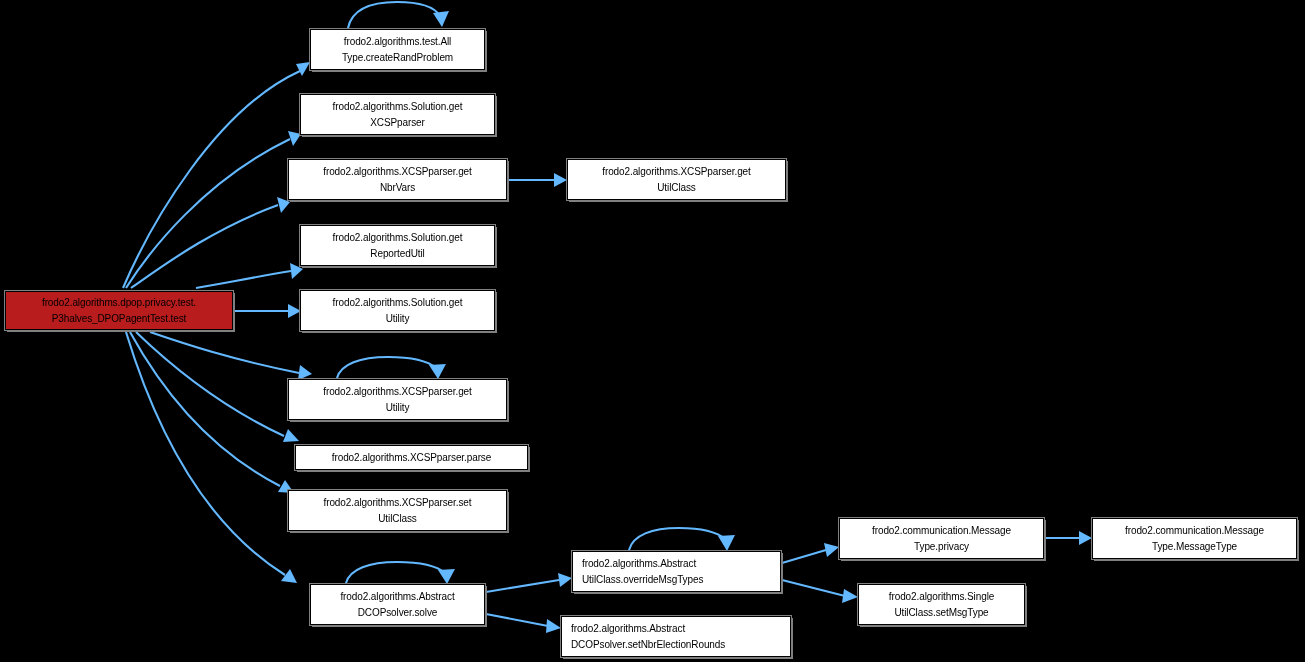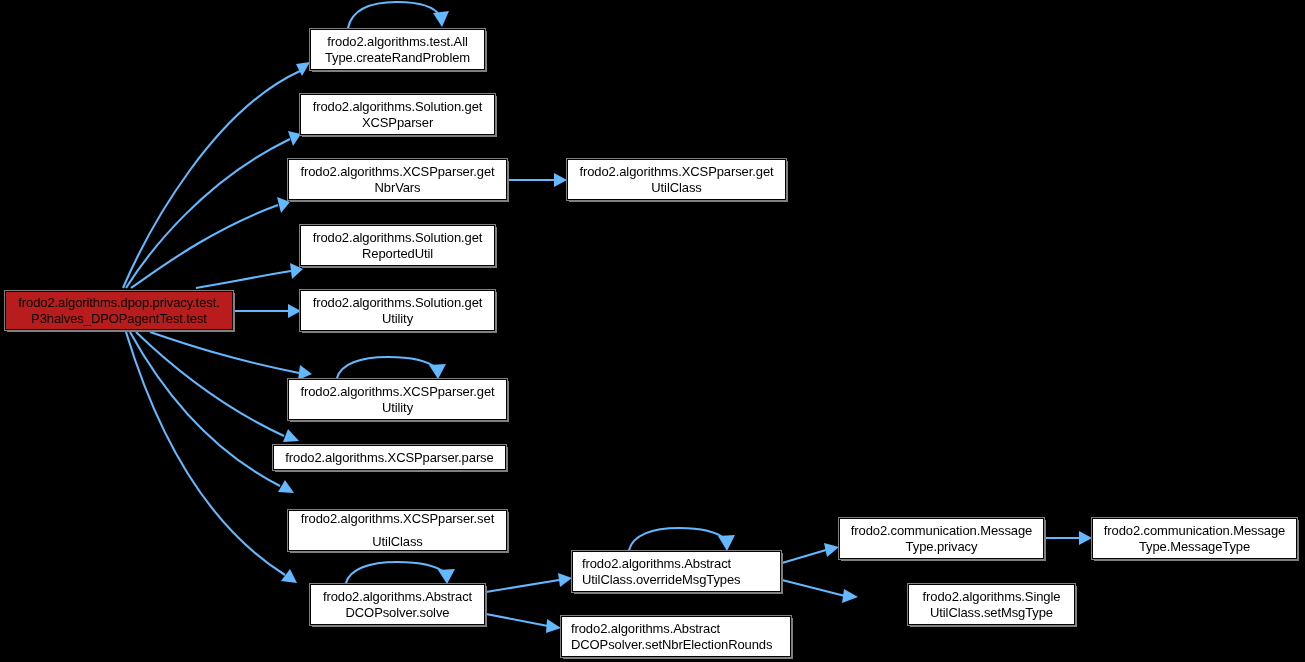--- a/index.html
+++ b/index.html
@@ -29,21 +29,21 @@
     box-sizing: border-box;
     background: #ffffff;
     border: 1px solid #000000;
     outline: 1px solid #808080;
     outline-offset: 0px;
     display: flex;
     flex-direction: column;
     justify-content: center;
     align-items: center;
     color: #000000;
-    font-size: 13px;
+    font-size: 10px;
     line-height: 16px;
     letter-spacing: -0.1px;
     box-shadow: 2px 2px 0 0 #808080;
     padding: 0 4px;
   }
   .node-box.root {
     background: #b91c1c;
   }
   .node-box.align-left {
     align-items: flex-start;
@@ -193,44 +193,44 @@
         <span class="node-line">ReportedUtil</span>
       </div>
       <div class="node-box" style="left: 300px; top: 290px; width: 195px; height: 41px;">
         <span class="node-line">frodo2.algorithms.Solution.get</span>
         <span class="node-line">Utility</span>
       </div>
       <div class="node-box" style="left: 288px; top: 379px; width: 219px; height: 41px;">
         <span class="node-line">frodo2.algorithms.XCSPparser.get</span>
         <span class="node-line">Utility</span>
       </div>
-      <div class="node-box" style="left: 273px; top: 445px; width: 233px; height: 25px;">
+      <div class="node-box" style="left: 295px; top: 445px; width: 233px; height: 25px;">
         <span class="node-line">frodo2.algorithms.XCSPparser.parse</span>
       </div>
-      <div class="node-box" style="left: 288px; top: 510px; width: 219px; height: 41px; justify-content: space-between;">
+      <div class="node-box" style="left: 288px; top: 490px; width: 219px; height: 41px;">
         <span class="node-line">frodo2.algorithms.XCSPparser.set</span>
         <span class="node-line">UtilClass</span>
       </div>
       <div class="node-box" style="left: 310px; top: 584px; width: 175px; height: 41px;">
         <span class="node-line">frodo2.algorithms.Abstract</span>
         <span class="node-line">DCOPsolver.solve</span>
       </div>
       <div class="node-box align-left" style="left: 572px; top: 551px; width: 209px; height: 41px;">
         <span class="node-line">frodo2.algorithms.Abstract</span>
         <span class="node-line">UtilClass.overrideMsgTypes</span>
       </div>
       <div class="node-box align-left" style="left: 561px; top: 616px; width: 230px; height: 41px;">
         <span class="node-line">frodo2.algorithms.Abstract</span>
         <span class="node-line">DCOPsolver.setNbrElectionRounds</span>
       </div>
       <div class="node-box" style="left: 839px; top: 518px; width: 205px; height: 41px;">
         <span class="node-line">frodo2.communication.Message</span>
         <span class="node-line">Type.privacy</span>
       </div>
-      <div class="node-box" style="left: 908px; top: 584px; width: 167px; height: 41px; text-align: right;">
+      <div class="node-box" style="left: 858px; top: 584px; width: 167px; height: 41px; text-align: right;">
         <span class="node-line">frodo2.algorithms.Single</span>
         <span class="node-line">UtilClass.setMsgType</span>
       </div>
       <div class="node-box" style="left: 1092px; top: 518px; width: 205px; height: 41px;">
         <span class="node-line">frodo2.communication.Message</span>
         <span class="node-line">Type.MessageType</span>
       </div>
     </div>
 
 </div>

